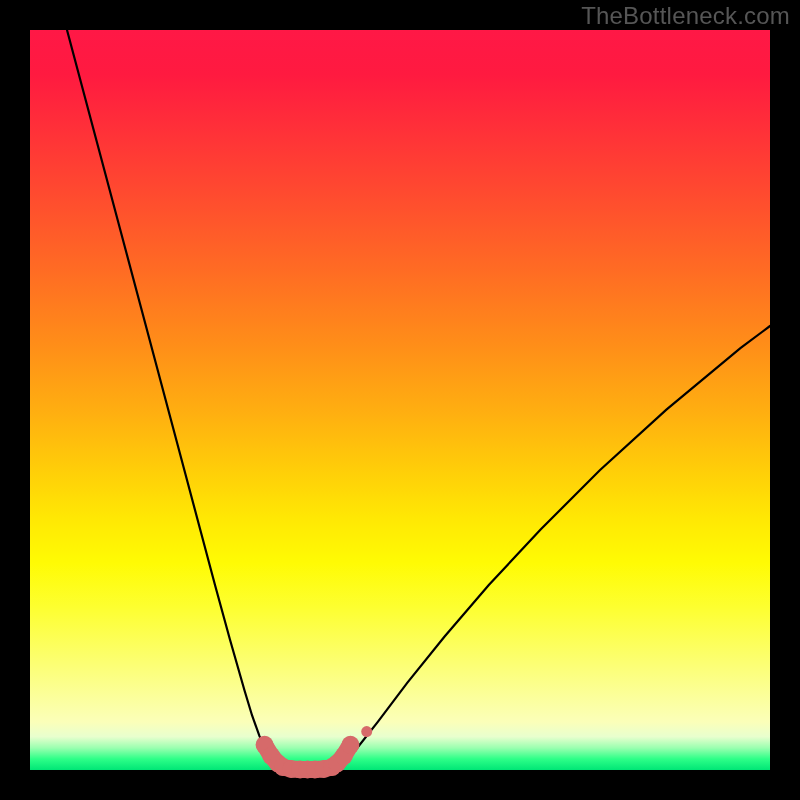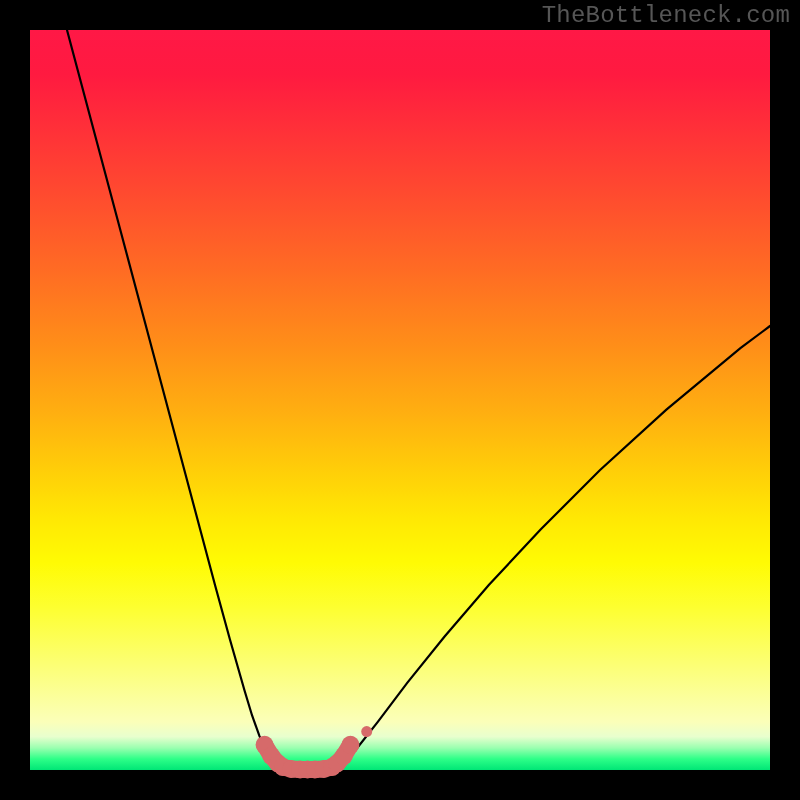--- a/index.html
+++ b/index.html
@@ -45,21 +45,20 @@
   }
   .watermark {
     position: absolute;
     top: 2px;
     right: 10px;
     color: #565656;
     font-size: 24px;
     font-weight: 400;
     letter-spacing: 0.2px;
     user-select: none;
-    font-family: Liberation Mono, monospace;
   }
   svg.overlay {
     position: absolute;
     left: 0;
     top: 0;
     width: 740px;
     height: 740px;
     overflow: visible;
   }
 </style>

